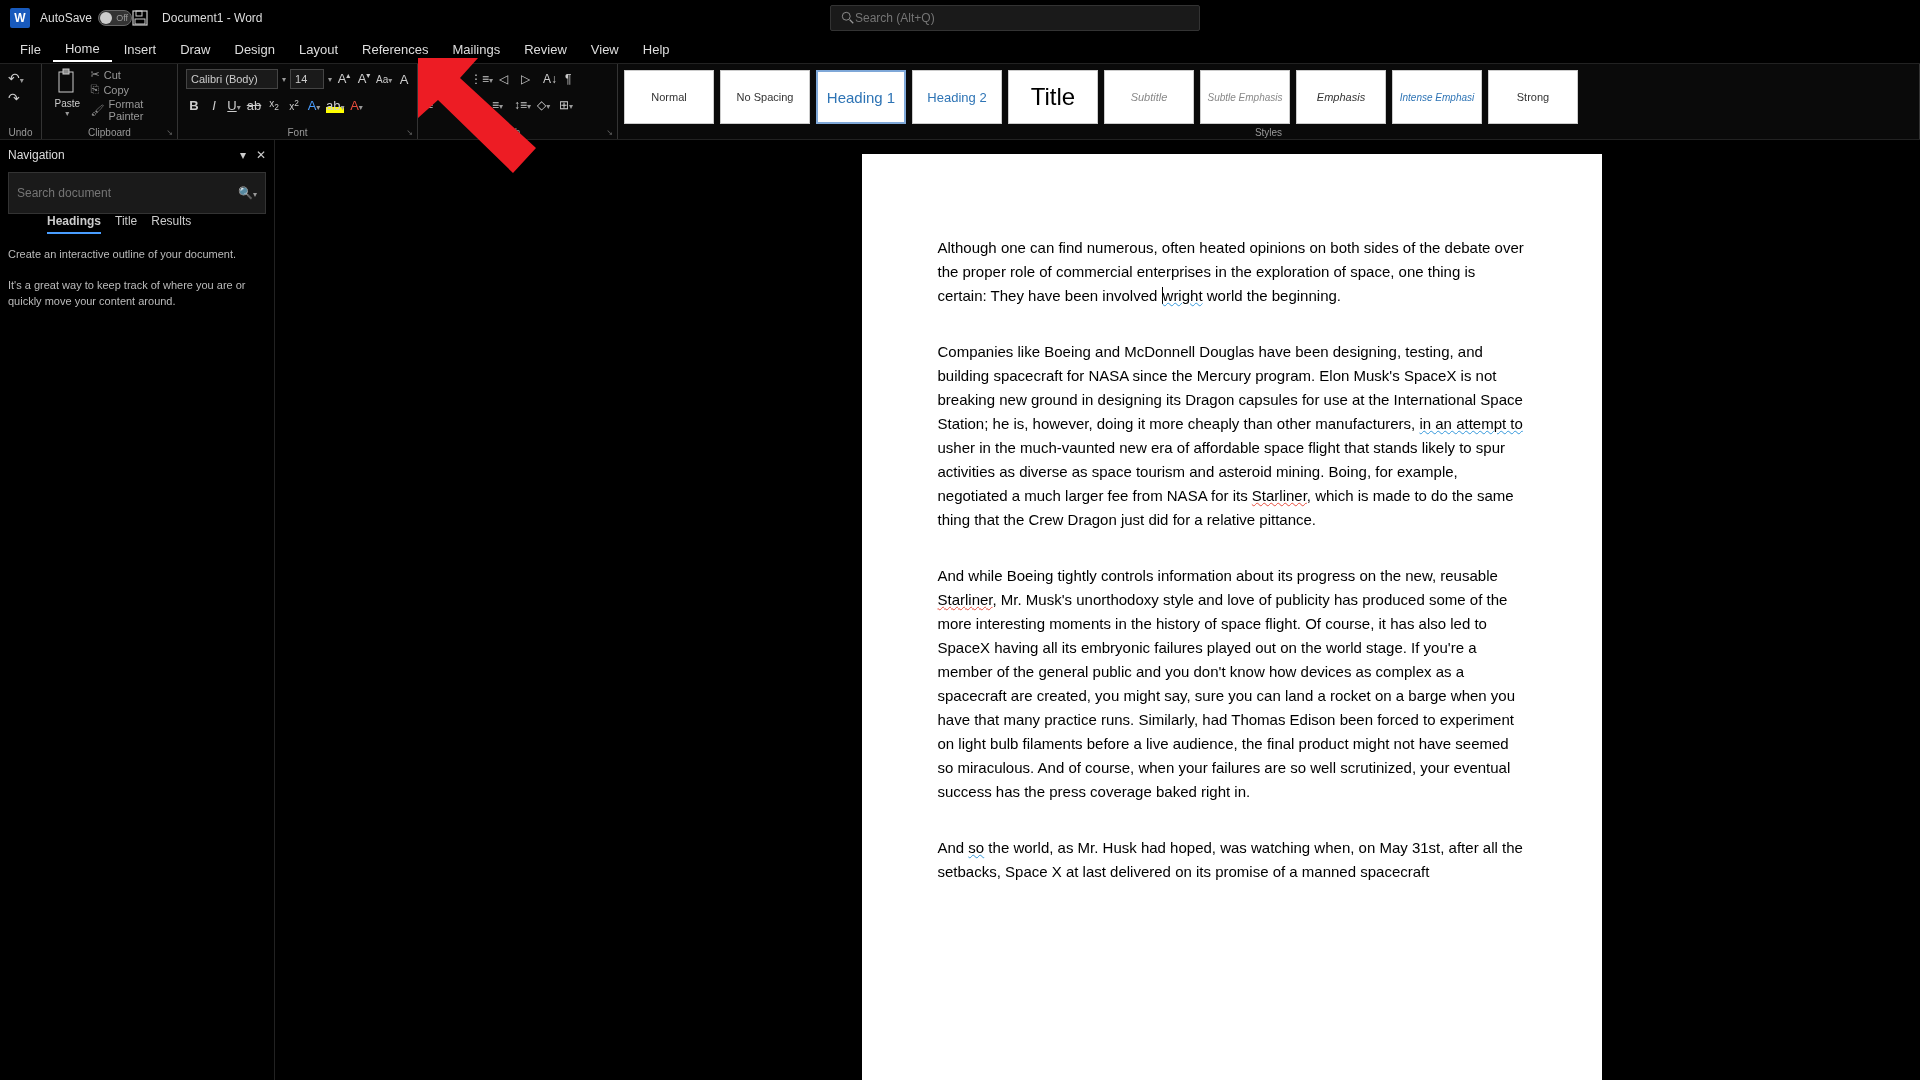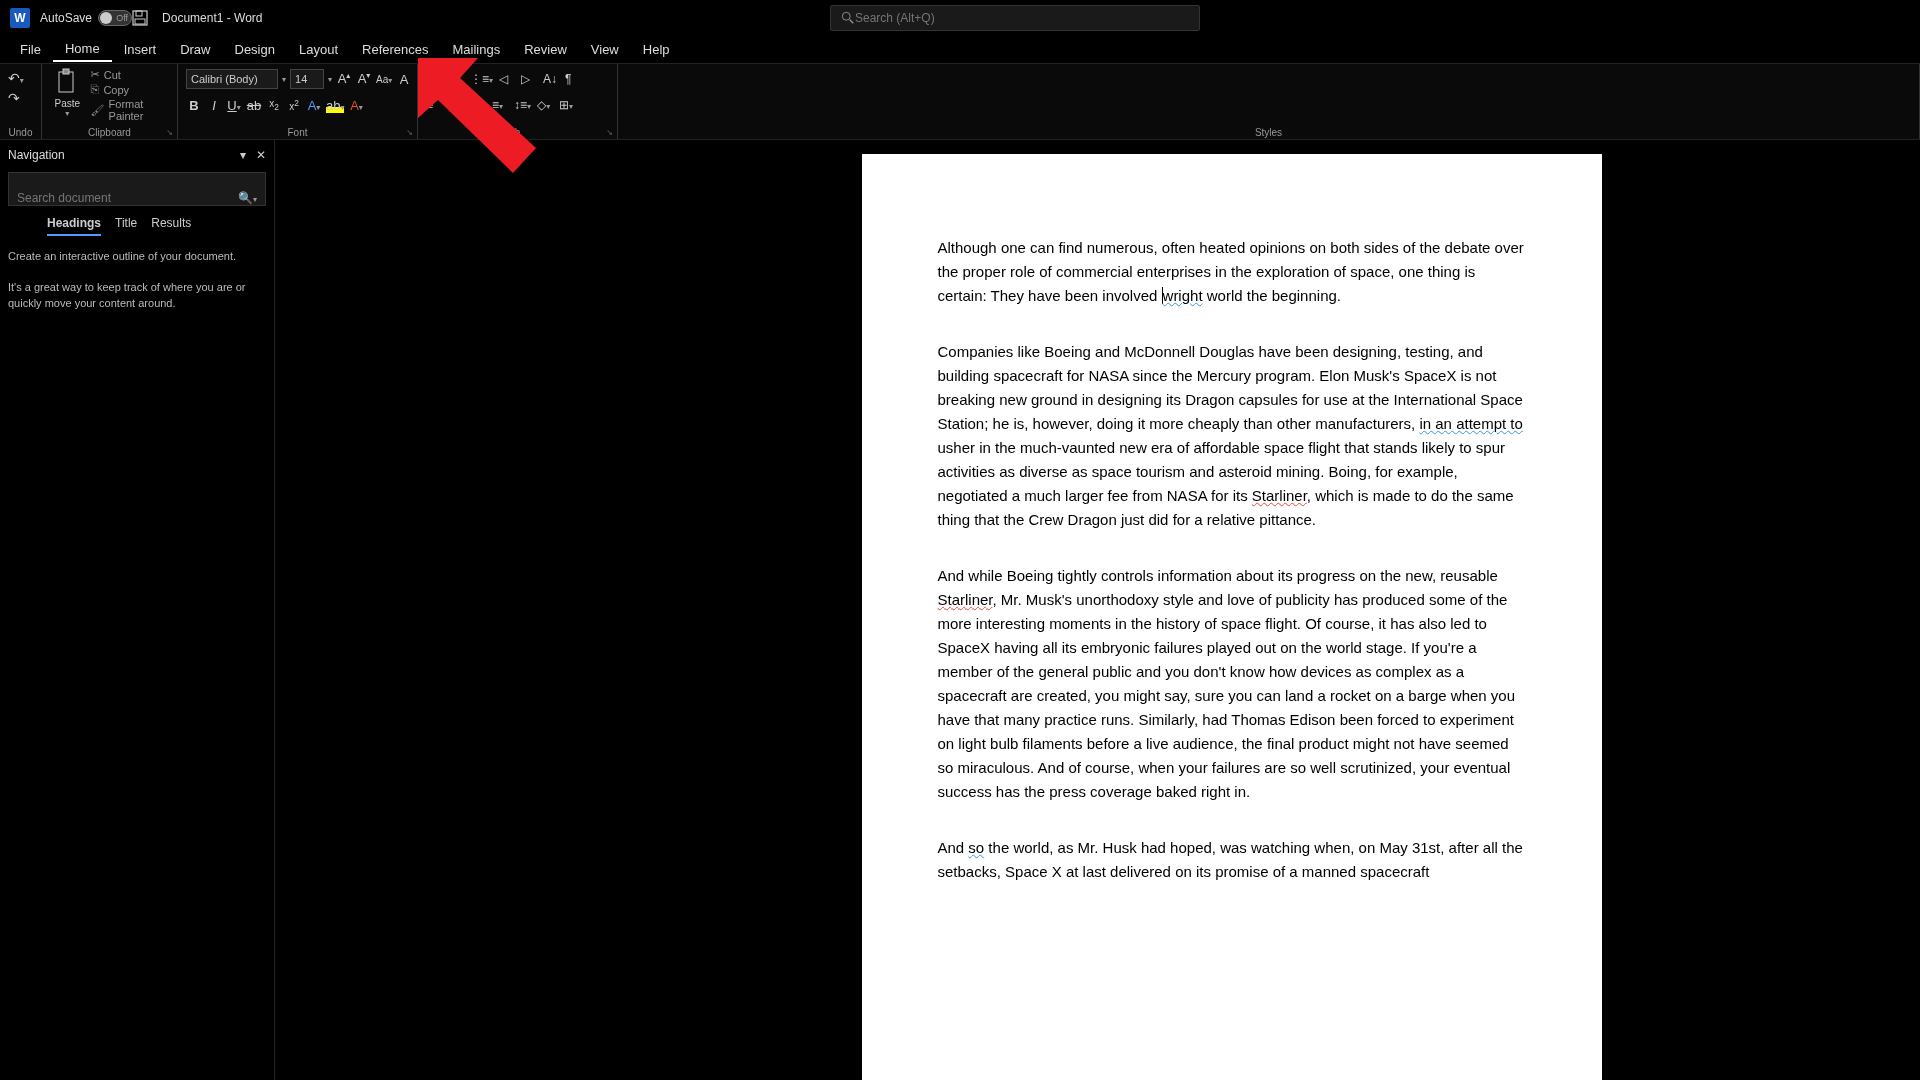--- a/index.html
+++ b/index.html
@@ -60,21 +60,21 @@
 .style-tile.subtle-emph { color: #888; font-style: italic; font-size: 10px; }
 .style-tile.emphasis { font-style: italic; }
 .style-tile.intense { color: #2e74b5; font-style: italic; font-size: 10px; }
 
 
 .nav-pane { position: absolute; left: 0; top: 140px; width: 275px; height: 940px; background: #000; border-right: 1px solid #222; padding: 8px; }
 .nav-header { display: flex; align-items: center; justify-content: space-between; margin-bottom: 10px; }
 .nav-title { font-size: 12px; color: #ddd; }
 .nav-controls { display: flex; gap: 10px; }
 .nav-dropdown-icon, .nav-close-icon { color: #ccc; cursor: pointer; font-size: 12px; }
-.nav-search { width: 100%; height: 34px; background: #1a1a1a; border: 1px solid #333; display: flex; align-items: flex-end; padding: 0 8px; margin-bottom: 10px; }
+.nav-search { width: 100%; height: 42px; background: #1a1a1a; border: 1px solid #333; display: flex; align-items: center; padding: 0 8px; }
 .nav-search input { background: transparent; border: none; color: #999; font-size: 12px; flex: 1; outline: none; }
 .nav-tabs { display: flex; gap: 14px; margin-bottom: 12px; margin-left: 39px; }
 .nav-tab { font-size: 12px; color: #ccc; cursor: pointer; padding-bottom: 4px; }
 .nav-tab.active { border-bottom: 2px solid #4a9eff; font-weight: 600; }
 .nav-help { font-size: 11px; color: #bbb; line-height: 1.5; }
 .nav-help p { margin-bottom: 14px; }
 
 
 .doc-area { position: absolute; left: 275px; top: 140px; right: 0; bottom: 0; background: #000; display: flex; justify-content: center; overflow: hidden; }
 .page { width: 740px; background: #fff; margin-top: 14px; padding: 82px 76px 40px 76px; color: #000; font-size: 15px; line-height: 1.6; font-family: Calibri, sans-serif; margin-left: 268px; }
@@ -205,20 +205,32 @@
       <span class="para-btn">≡<span class="dropdown-arrow">▾</span></span>
       <span class="para-btn">↕≡<span class="dropdown-arrow">▾</span></span>
       <span class="para-btn">◇<span class="dropdown-arrow">▾</span></span>
       <span class="para-btn">⊞<span class="dropdown-arrow">▾</span></span>
     </div>
     <div class="group-label">h</div>
     <div class="group-launcher">↘</div>
   </div>
 
   <div class="ribbon-group styles-group">
+    <div class="styles-row">
+      <div class="style-tile">Normal</div>
+      <div class="style-tile">No Spacing</div>
+      <div class="style-tile heading1">Heading 1</div>
+      <div class="style-tile heading2">Heading 2</div>
+      <div class="style-tile title">Title</div>
+      <div class="style-tile subtitle">Subtitle</div>
+      <div class="style-tile subtle-emph">Subtle Emphasis</div>
+      <div class="style-tile emphasis">Emphasis</div>
+      <div class="style-tile intense">Intense Emphasi</div>
+      <div class="style-tile">Strong</div>
+    </div>
     <div class="group-label">Styles</div>
   </div>
 </div>
 
 <div class="nav-pane">
   <div class="nav-header">
     <span class="nav-title">Navigation</span>
     <div class="nav-controls">
       <span class="nav-dropdown-icon">▾</span>
       <span class="nav-close-icon">✕</span>

